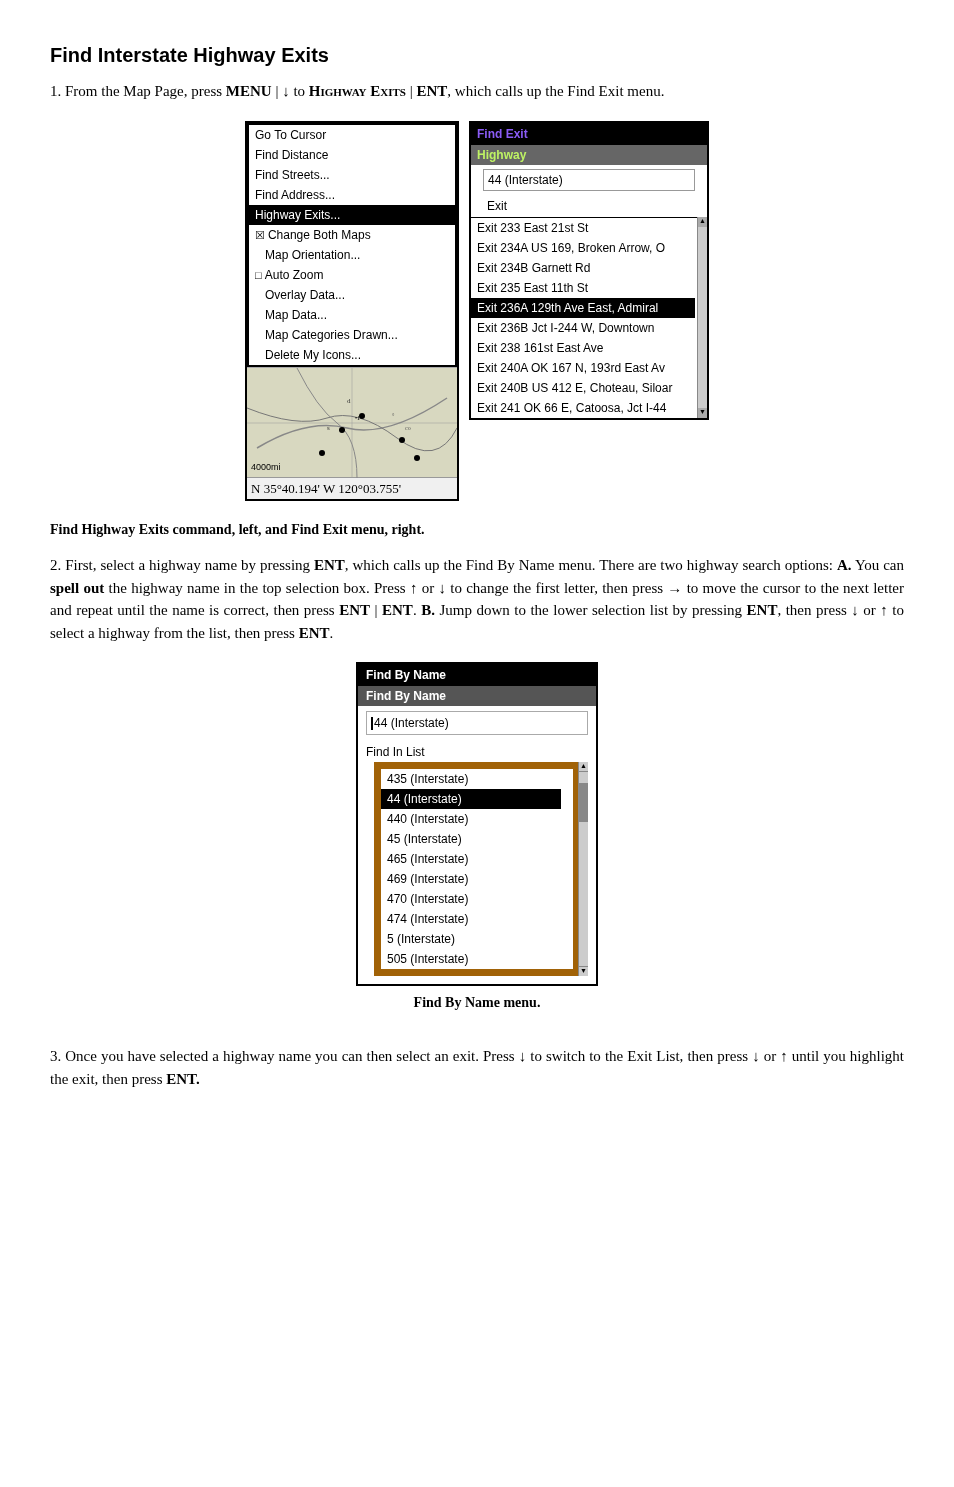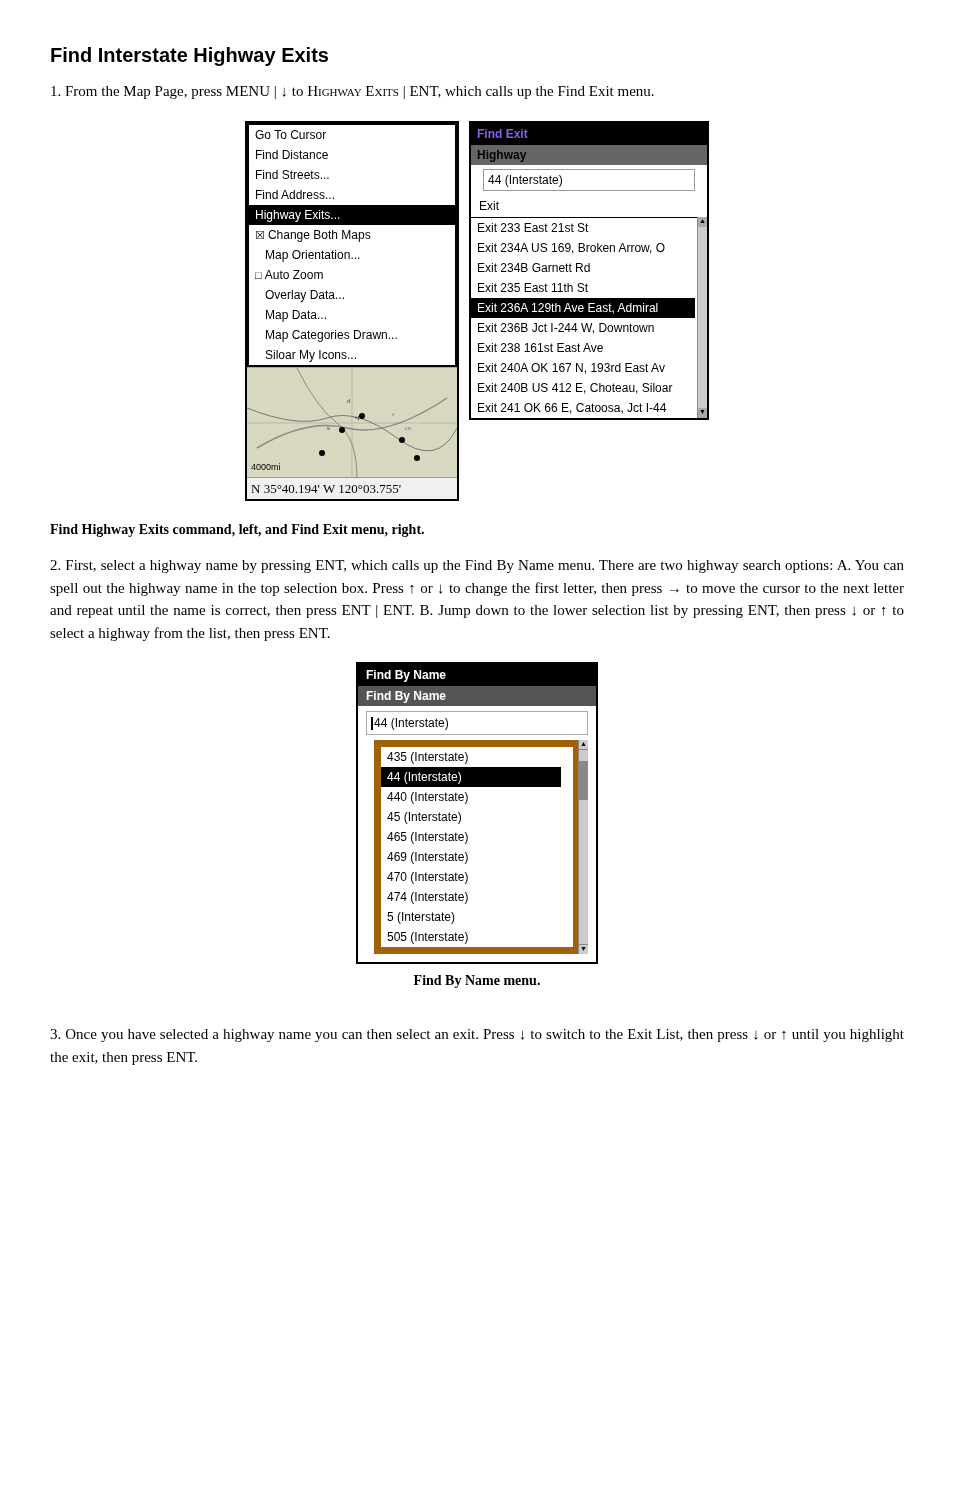--- a/index.html
+++ b/index.html
@@ -19,21 +19,21 @@
       margin-bottom: 10px;
       font-family: Arial, sans-serif;
     }
 
     .body-text {
       margin-bottom: 14px;
       text-align: justify;
     }
 
     .body-text b {
-      font-weight: normal;
+      font-weight: bold;
     }
 
     .figure-row {
       display: flex;
       gap: 10px;
       margin: 18px auto;
       justify-content: center;
       align-items: flex-start;
     }
 
@@ -103,34 +103,34 @@
 
     .find-exit-header {
       background: #000;
       color: #8b5cf6;
       padding: 2px 6px;
       font-weight: bold;
     }
 
     .find-exit-subheader {
       background: #666;
-      color: #000000;
+      color: #bef264;
       padding: 1px 6px;
       font-weight: bold;
     }
 
     .find-exit-input {
       border: 1px solid #999;
       margin: 4px 6px;
       padding: 1px 4px;
       font-size: 12px;
     }
 
     .find-exit-section-label {
-      padding: 2px 8px;
+      padding: 2px 16px;
       font-weight: normal;
     }
 
     .find-exit-list {
       border-top: 1px solid #000;
       overflow: hidden;
     }
 
     .exit-item {
       padding: 1px 6px;
@@ -328,21 +328,21 @@
         <div class="menu-item">Find Distance</div>
         <div class="menu-item">Find Streets...</div>
         <div class="menu-item">Find Address...</div>
         <div class="menu-item selected">Highway Exits...</div>
         <div class="menu-item checkbox-item">Change Both Maps</div>
         <div class="menu-item" style="padding-left:16px;">Map Orientation...</div>
         <div class="menu-item checkbox-unchecked">Auto Zoom</div>
         <div class="menu-item" style="padding-left:16px;">Overlay Data...</div>
         <div class="menu-item" style="padding-left:16px;">Map Data...</div>
         <div class="menu-item" style="padding-left:16px;">Map Categories Drawn...</div>
-        <div class="menu-item" style="padding-left:16px;">Siloar My Icons...</div>
+        <div class="menu-item" style="padding-left:16px;">Delete My Icons...</div>
       </div>
 
       <div style="background:#d8d8c0; position:relative; height:110px; border-top:1px solid #aaa;">
         <svg width="210" height="110" style="position:absolute;top:0;left:0;">
 
           <line x1="0" y1="55" x2="210" y2="55" stroke="#999" stroke-width="0.5"></line>
           <line x1="105" y1="0" x2="105" y2="110" stroke="#999" stroke-width="0.5"></line>
 
           <path d="M10,80 Q60,50 100,60 T200,30" stroke="#888" stroke-width="1.5" fill="none"></path>
           <path d="M0,40 Q50,60 80,50 T150,70 T210,60" stroke="#777" stroke-width="1" fill="none"></path>
@@ -410,20 +410,21 @@
 </p>
 
 <div class="figure-center">
   <div class="find-by-name-box">
     <div class="fbn-header">Find By Name</div>
     <div class="fbn-subheader">Find By Name</div>
     <div class="fbn-input-row">
       <span class="fbn-cursor"></span>
         <span>44 (Interstate)</span>
     </div>
+    <div class="fbn-section-label">Find In List</div>
     <div style="position:relative; margin: 0 8px 8px;">
       <div class="fbn-list" style="padding-right:12px;">
         <div class="fbn-list-item">435 (Interstate)</div>
         <div class="fbn-list-item selected">44 (Interstate)</div>
         <div class="fbn-list-item">440 (Interstate)</div>
         <div class="fbn-list-item">45 (Interstate)</div>
         <div class="fbn-list-item">465 (Interstate)</div>
         <div class="fbn-list-item">469 (Interstate)</div>
         <div class="fbn-list-item">470 (Interstate)</div>
         <div class="fbn-list-item">474 (Interstate)</div>

